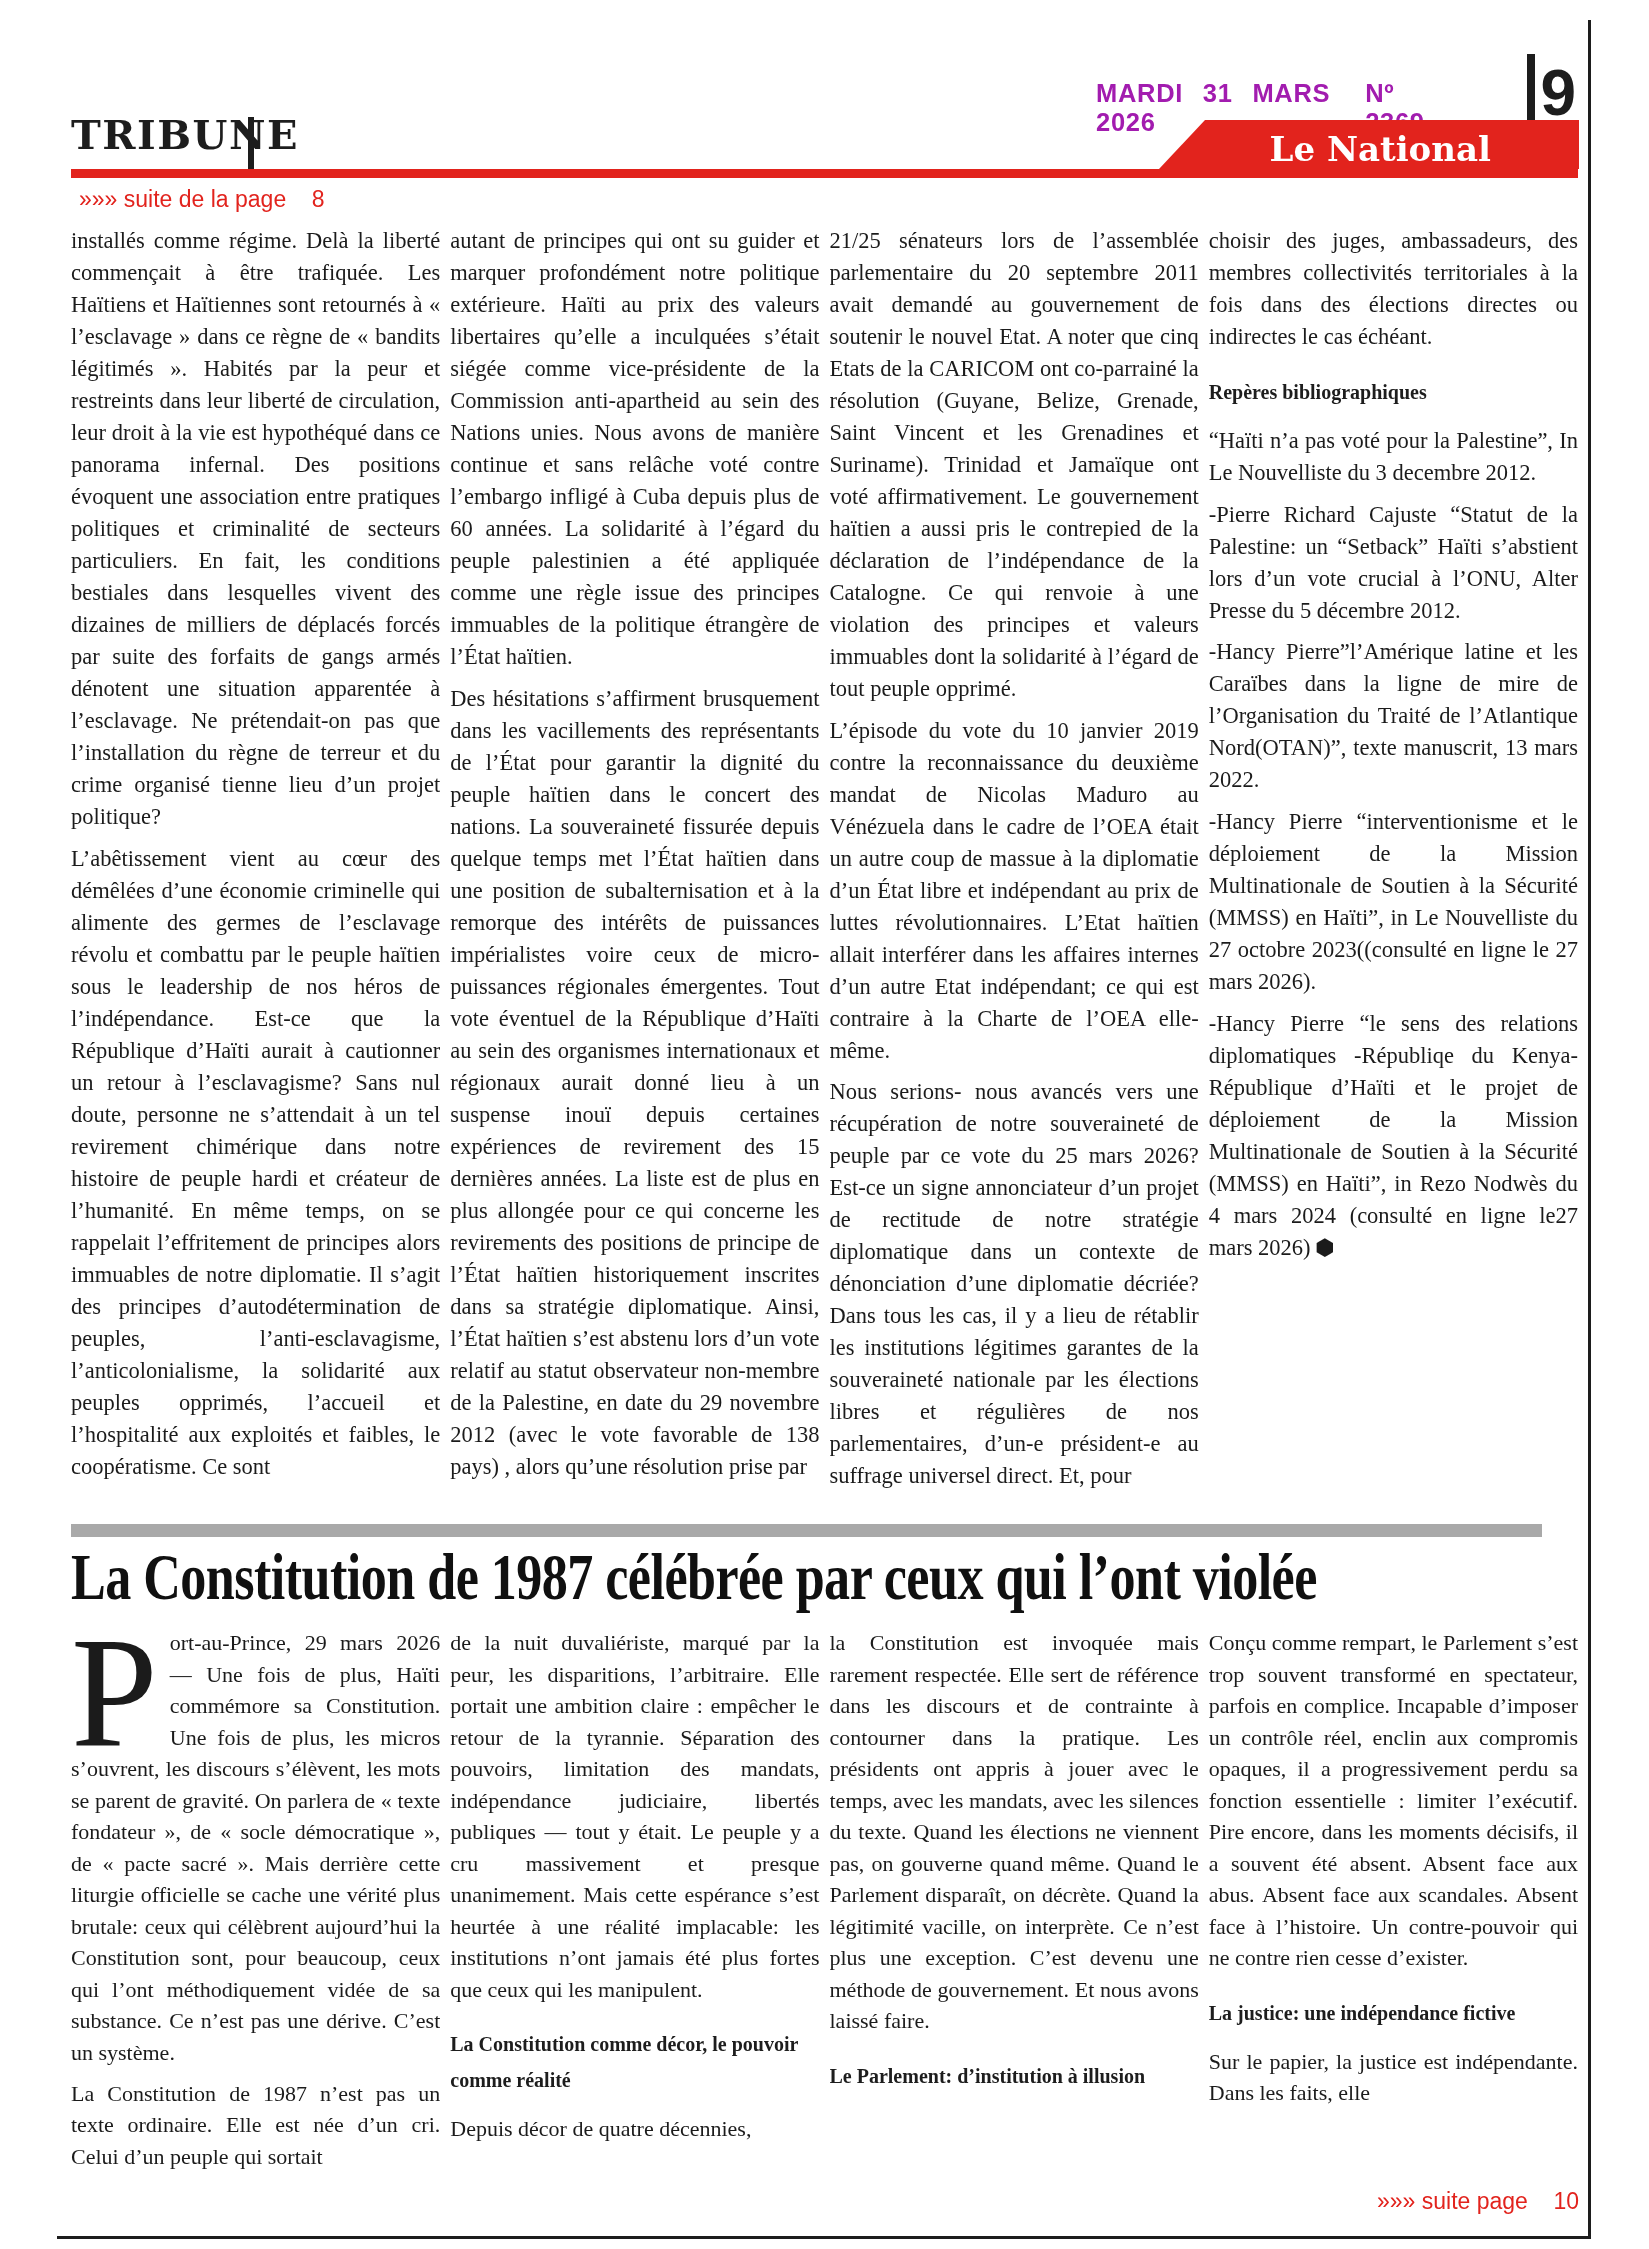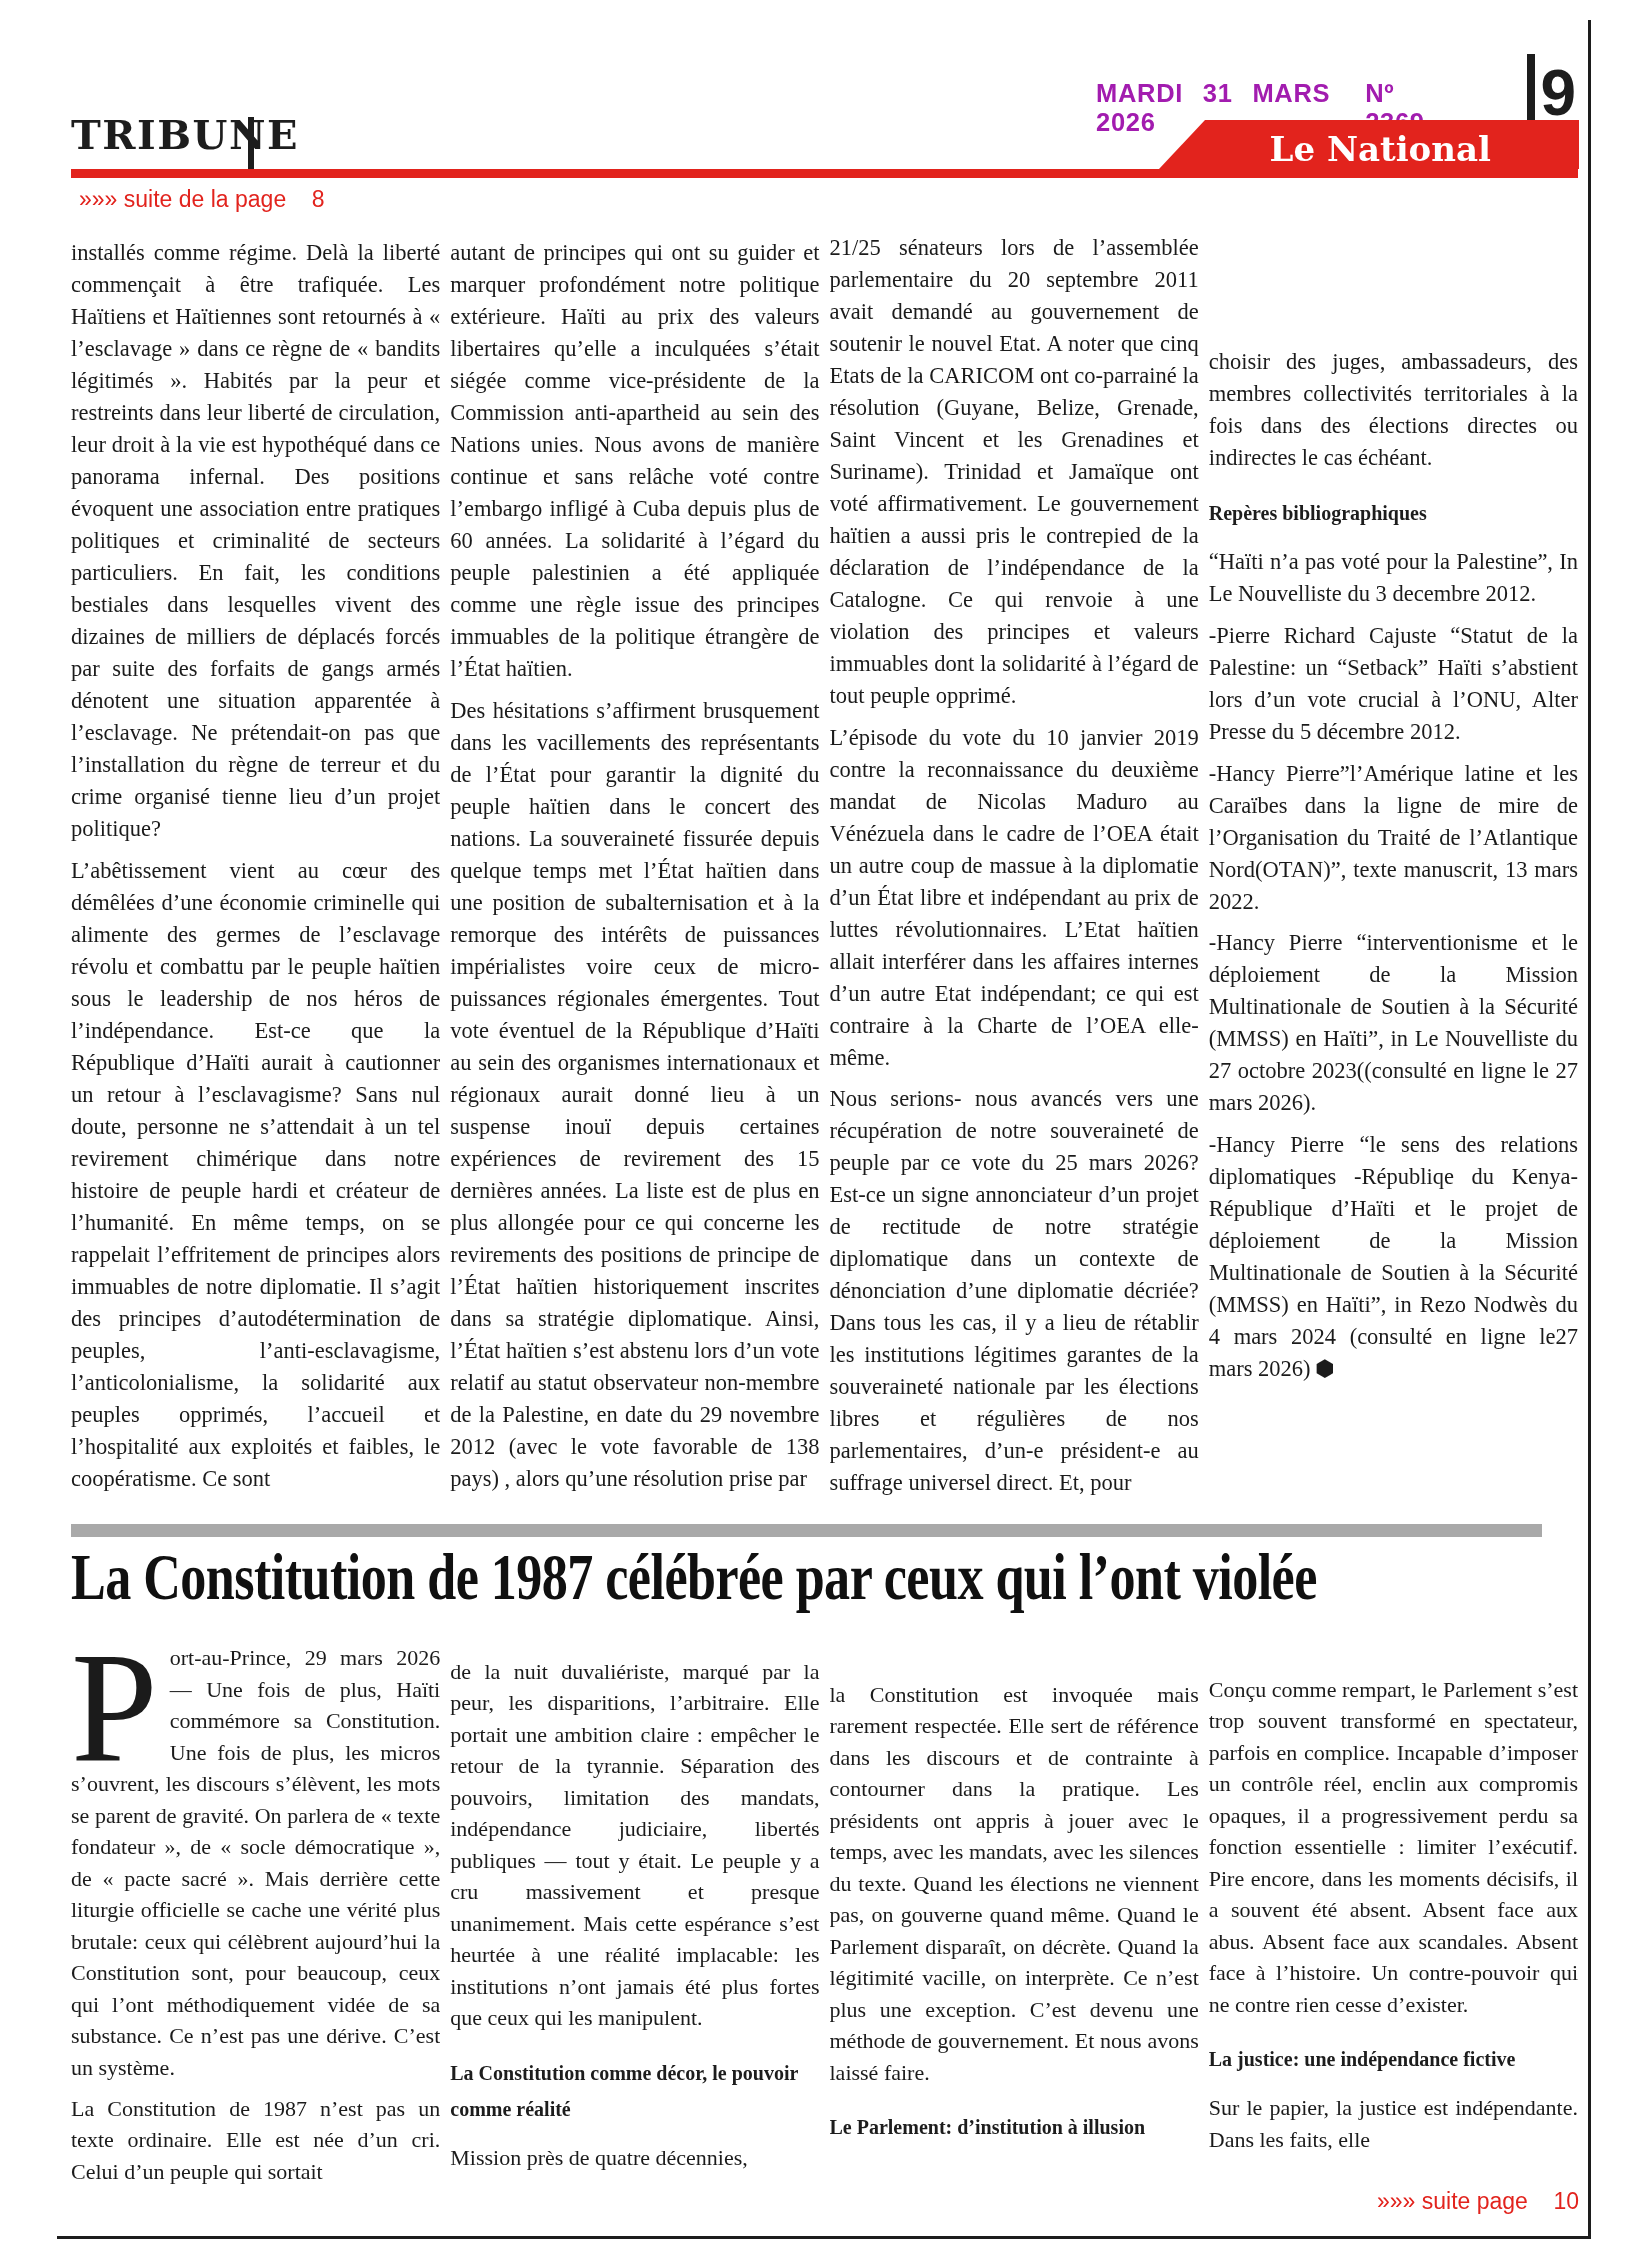--- a/index.html
+++ b/index.html
@@ -45,21 +45,21 @@
     font-family:"Liberation Sans", sans-serif; font-size:23px; font-weight:500;
   }
   .continuation-top .cont-page { margin-left:25.5px; }
   .continuation-bottom {
     position:absolute; top:2188px; right:71px; text-align:center;
     font-family:"Liberation Sans", sans-serif; font-size:23px; font-weight:500;
   }
   .continuation-bottom .cont-page { margin-left:25.5px; }
 
   
-  .columns { position:absolute; left:71px; width:1507px; display:flex; gap:10px;align-items:center; }
+  .columns { position:absolute; left:71px; width:1507px; display:flex; gap:10px; }
   .top-columns { top:225px; height:1291px; }
   .bottom-columns { top:1627px; height:585px; }
   .col { flex:1 1 0; overflow:hidden; text-align:justify; }
   .top-columns .col { font-size:22.5px; line-height:32px; }
   .bottom-columns .col { font-size:22px; line-height:31.5px; }
   .body-p { margin:0 0 9.7px 0; }
   .col-heading {
     font-family:"Liberation Serif", serif; font-weight:bold;
     font-size:20px; line-height:36px; margin:21px 0 15px 0; text-align:left;
     color:#1d1d1d;
@@ -145,21 +145,21 @@
   </h1>
 
   <section class="columns bottom-columns">
     <div class="col">
         <p class="body-p"><span class="drop-cap">P</span>ort-au-Prince, 29 mars 2026 — Une fois de plus, Haïti commémore sa Constitution. Une fois de plus, les micros s’ouvrent, les discours s’élèvent, les mots se parent de gravité. On parlera de « texte fondateur », de « socle démocratique », de « pacte sacré ». Mais derrière cette liturgie officielle se cache une vérité plus brutale: ceux qui célèbrent aujourd’hui la Constitution sont, pour beaucoup, ceux qui l’ont méthodiquement vidée de sa substance. Ce n’est pas une dérive. C’est un système.</p>
         <p class="body-p">La Constitution de 1987 n’est pas un texte ordinaire. Elle est née d’un cri. Celui d’un peuple qui sortait</p>
       </div>
     <div class="col">
         <p class="body-p">de la nuit duvaliériste, marqué par la peur, les disparitions, l’arbitraire. Elle portait une ambition claire : empêcher le retour de la tyrannie. Séparation des pouvoirs, limitation des mandats, indépendance judiciaire, libertés publiques — tout y était. Le peuple y a cru massivement et presque unanimement. Mais cette espérance s’est heurtée à une réalité implacable: les institutions n’ont jamais été plus fortes que ceux qui les manipulent.</p>
         <h2 class="col-heading">La Constitution comme décor, le pouvoir comme réalité</h2>
-        <p class="body-p">Mission près de quatre décennies,</p>
+        <p class="body-p">Depuis décor de quatre décennies,</p>
       </div>
     <div class="col">
         <p class="body-p">la Constitution est invoquée mais rarement respectée. Elle sert de référence dans les discours et de contrainte à contourner dans la pratique. Les présidents ont appris à jouer avec le temps, avec les mandats, avec les silences du texte. Quand les élections ne viennent pas, on gouverne quand même. Quand le Parlement disparaît, on décrète. Quand la légitimité vacille, on interprète. Ce n’est plus une exception. C’est devenu une méthode de gouvernement. Et nous avons laissé faire.</p>
         <h2 class="col-heading">Le Parlement: d’institution à illusion</h2>
       </div>
     <div class="col">
         <p class="body-p">Conçu comme rempart, le Parlement s’est trop souvent transformé en spectateur, parfois en complice. Incapable d’imposer un contrôle réel, enclin aux compromis opaques, il a progressivement perdu sa fonction essentielle : limiter l’exécutif. Pire encore, dans les moments décisifs, il a souvent été absent. Absent face aux abus. Absent face aux scandales. Absent face à l’histoire. Un contre-pouvoir qui ne contre rien cesse d’exister.</p>
         <h2 class="col-heading">La justice: une indépendance fictive</h2>
         <p class="body-p">Sur le papier, la justice est indépendante. Dans les faits, elle</p>
       </div>

